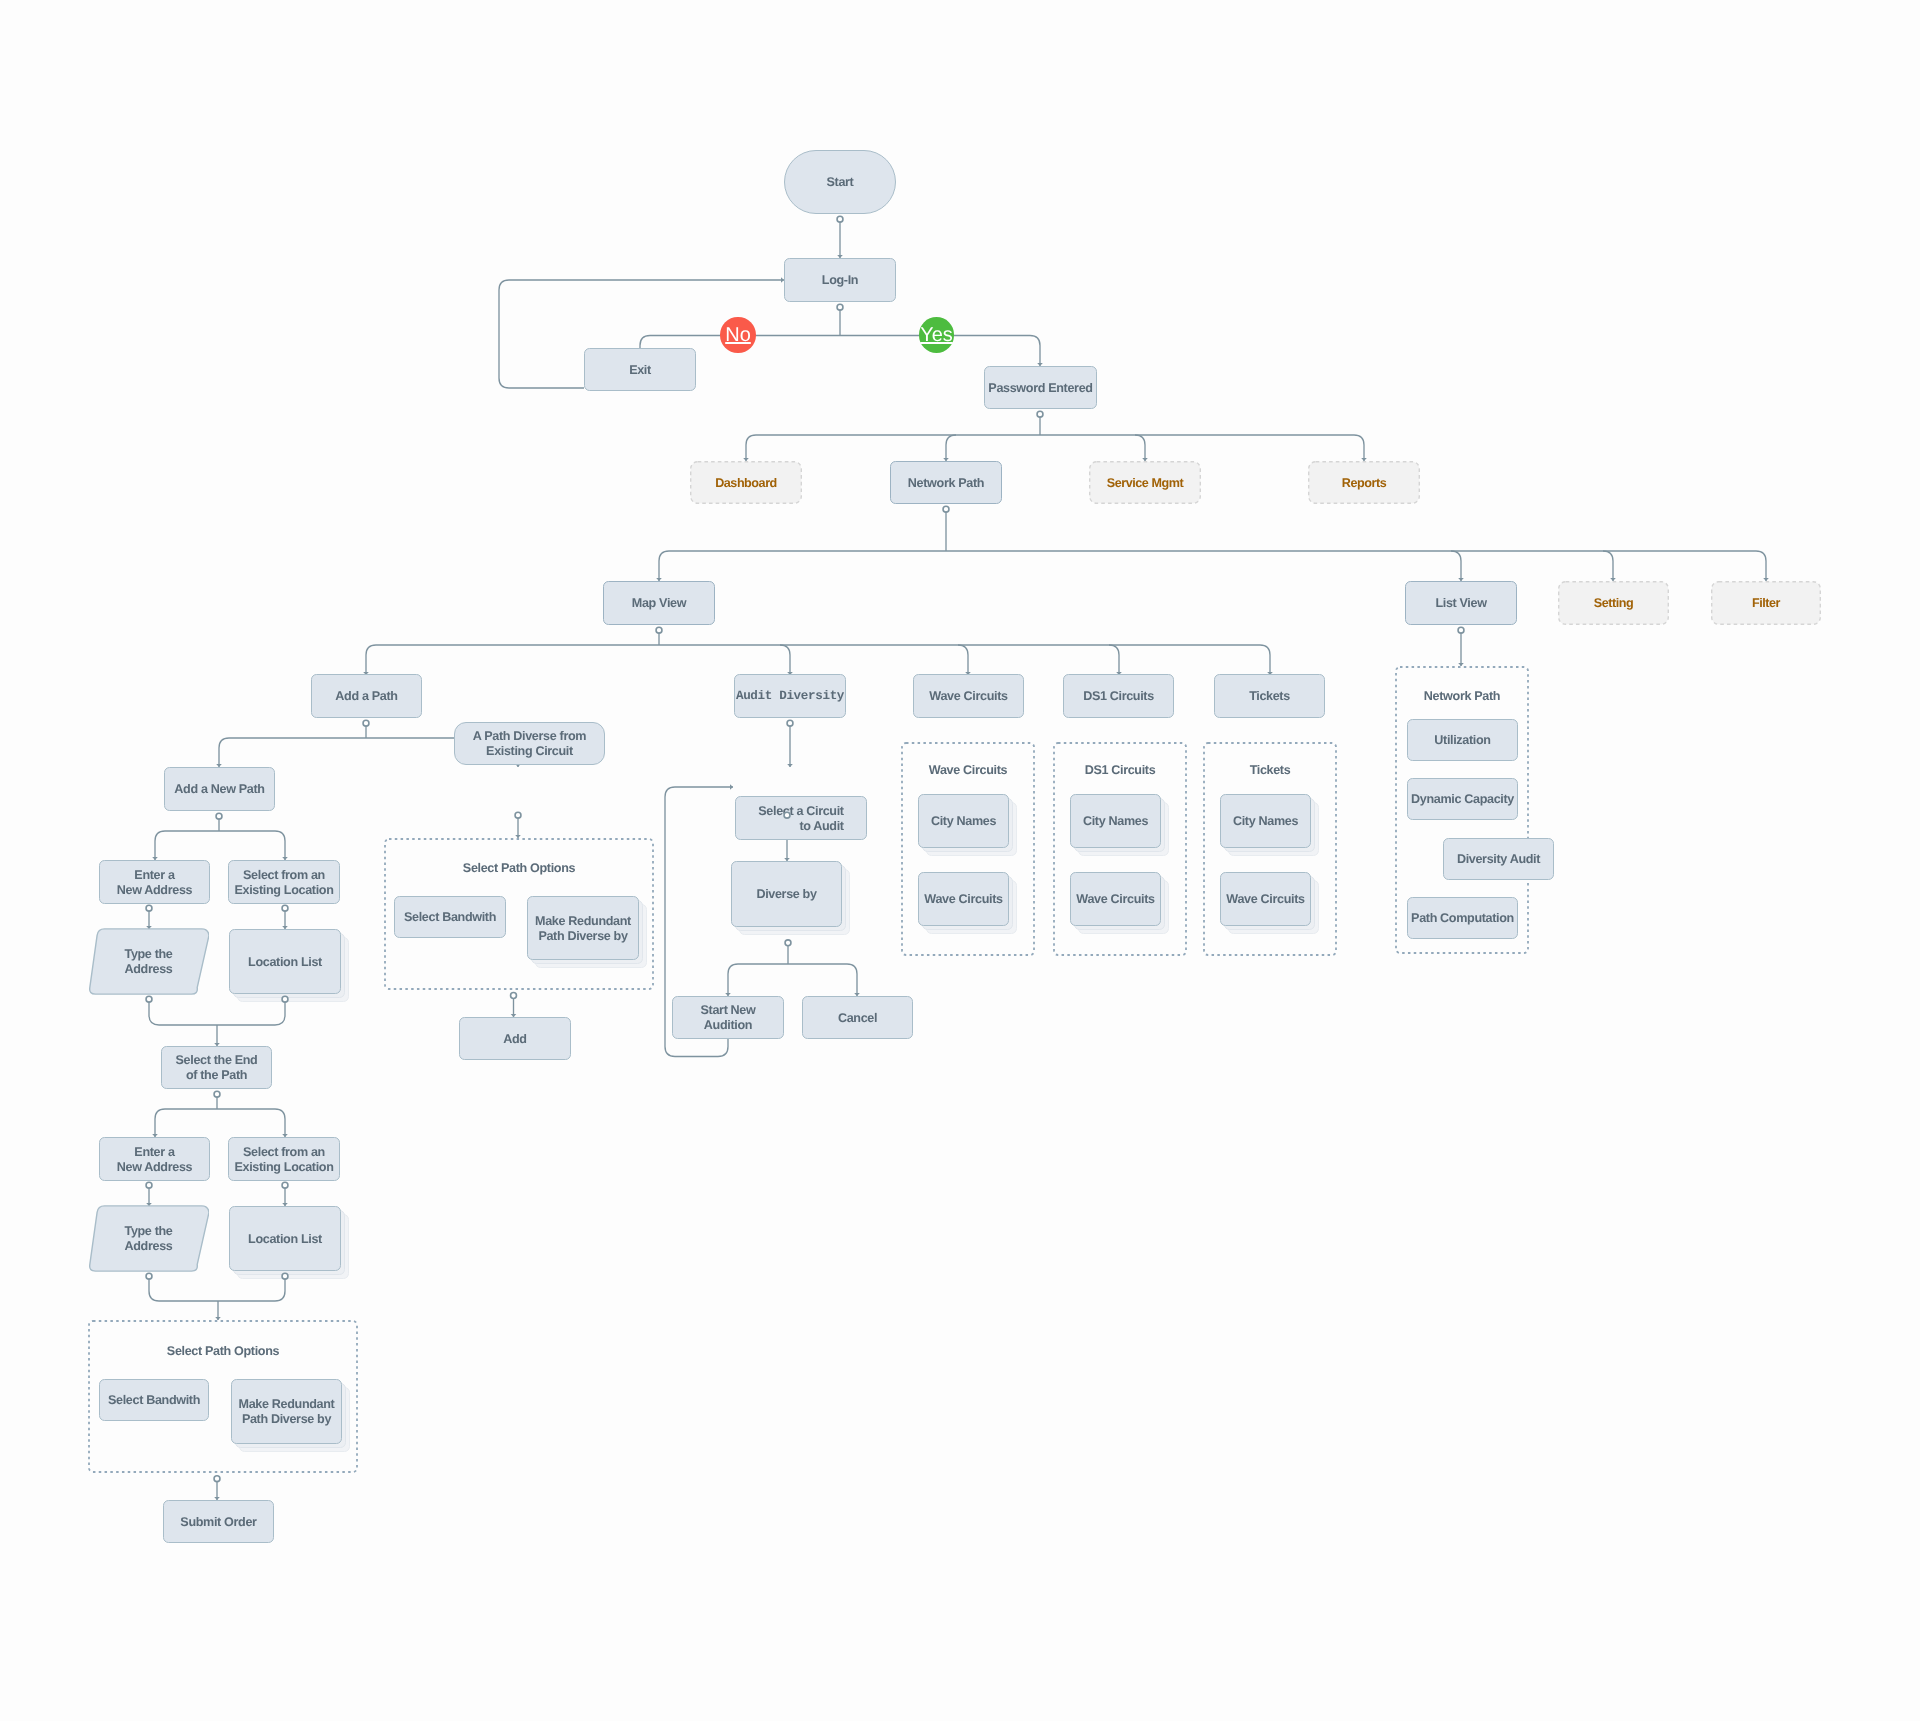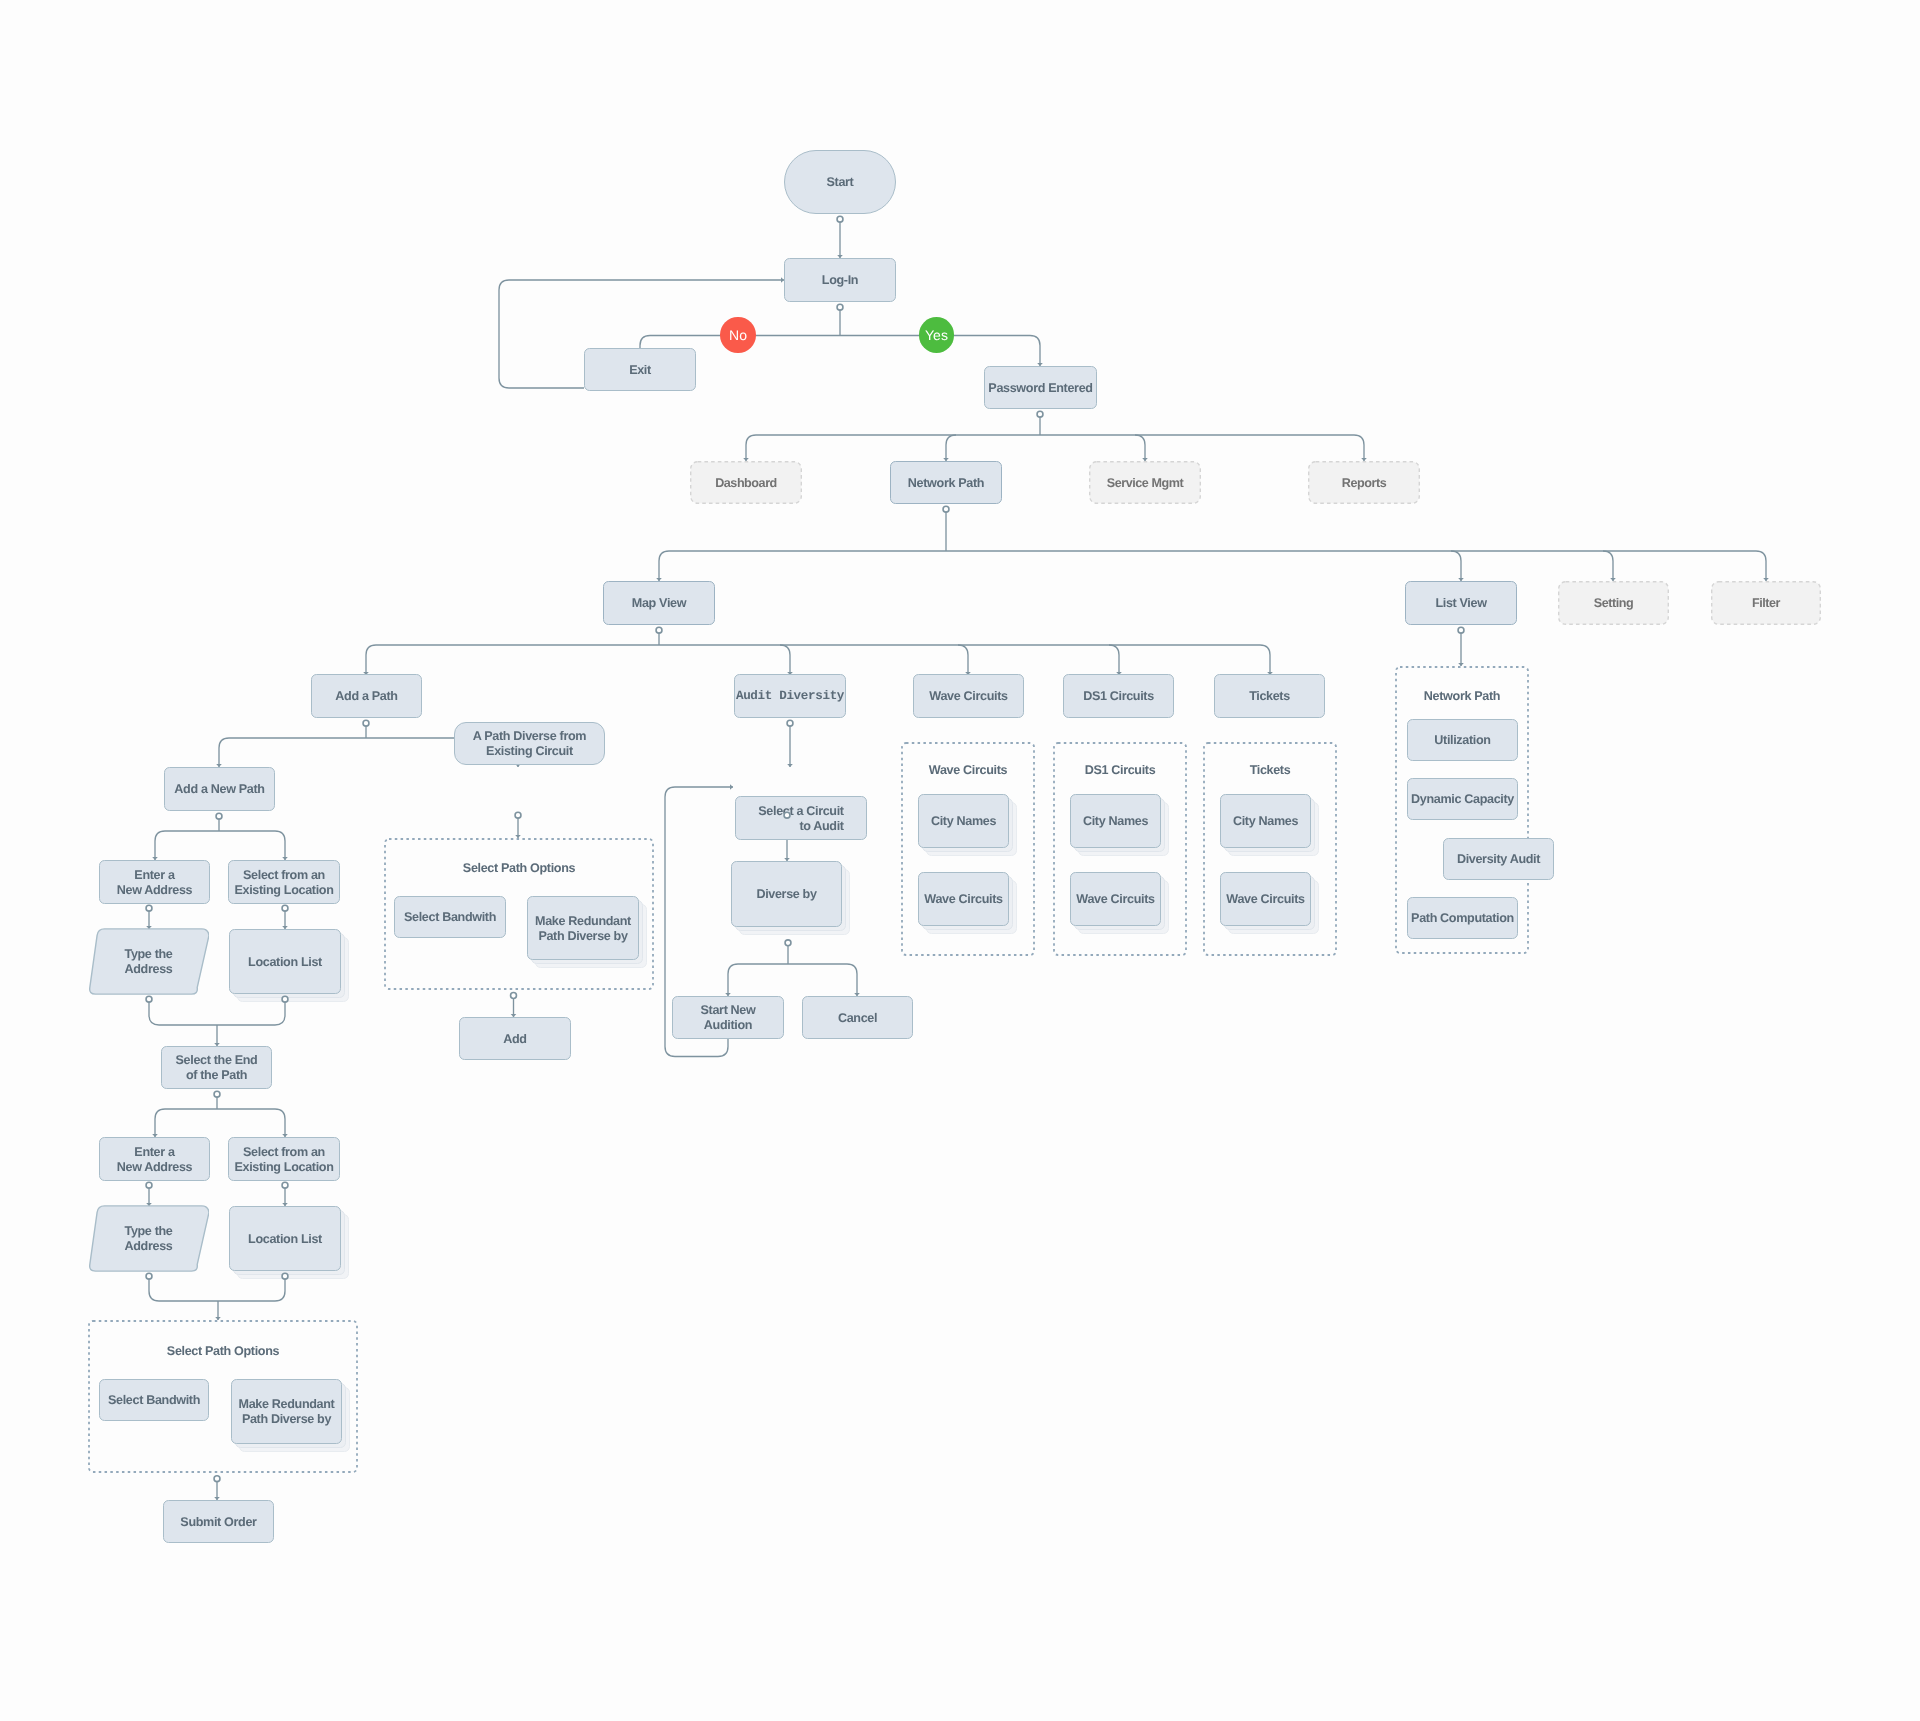--- a/index.html
+++ b/index.html
@@ -3,29 +3,29 @@
 <meta charset="utf-8">
 <title>Network Path Flow Diagram</title>
 <style>
   html,body{margin:0;padding:0;}
   body{width:1920px;height:1721px;background:#fdfdfd;font-family:"Liberation Sans",sans-serif;-webkit-font-smoothing:antialiased;text-rendering:geometricPrecision;}
   #stage{position:relative;width:1920px;height:1721px;overflow:hidden;background:#fdfdfd;}
   svg#wires{position:absolute;left:0;top:0;width:1920px;height:1721px;pointer-events:none;}
   .nd{position:absolute;box-sizing:border-box;display:flex;align-items:center;justify-content:center;text-align:center;
       background:#dee5ed;border:1.35px solid #a9bdc9;border-radius:5.5px;color:#5b6b78;font-size:12.6px;font-weight:bold;
       line-height:15px;white-space:pre-line;letter-spacing:-0.35px;padding-top:1.5px;}
-  .nd.ghost{background:transparent;border:none;color:#737373;border-radius:7px;font-weight:bold;letter-spacing:-0.45px;}
+  .nd.ghost{background:transparent;border:none;color:#a16207;border-radius:7px;font-weight:bold;letter-spacing:-0.45px;}
   .nd.pill{border-radius:999px;}
   .nd.sel{border:1.7px solid #9db3c3;}
   .nd.para{background:transparent;border:none;border-radius:0;}
   .para-svg{position:absolute;left:0;top:0;}
   .para-lbl{position:relative;z-index:2;}
   .grp-title{position:absolute;color:#5b6b78;font-size:12.6px;font-weight:bold;text-align:center;line-height:16px;letter-spacing:-0.35px;}
   .badge{position:absolute;box-sizing:border-box;border-radius:50%;display:flex;align-items:center;justify-content:center;
-         color:#ffffff;font-size:14px;font-weight:normal;line-height:1;}
+         color:#ffffff;font-size:20px;font-weight:normal;line-height:1;text-decoration:underline;}
   .stk{position:absolute;box-sizing:border-box;border-radius:5.5px;background:#eceff3;border:1.2px solid #e1e6ec;}
   .stk2{position:absolute;box-sizing:border-box;border-radius:5.5px;background:#f1f3f6;border:1.2px solid #e8ecf0;}
 </style>
 </head>
 <body>
 
 <div id="stage">
 <svg id="wires" viewBox="0 0 1920 1721">
   <defs>
     <marker id="ah" markerWidth="3.6" markerHeight="6.6" refX="3.5" refY="3.3" orient="auto" markerUnits="userSpaceOnUse">

